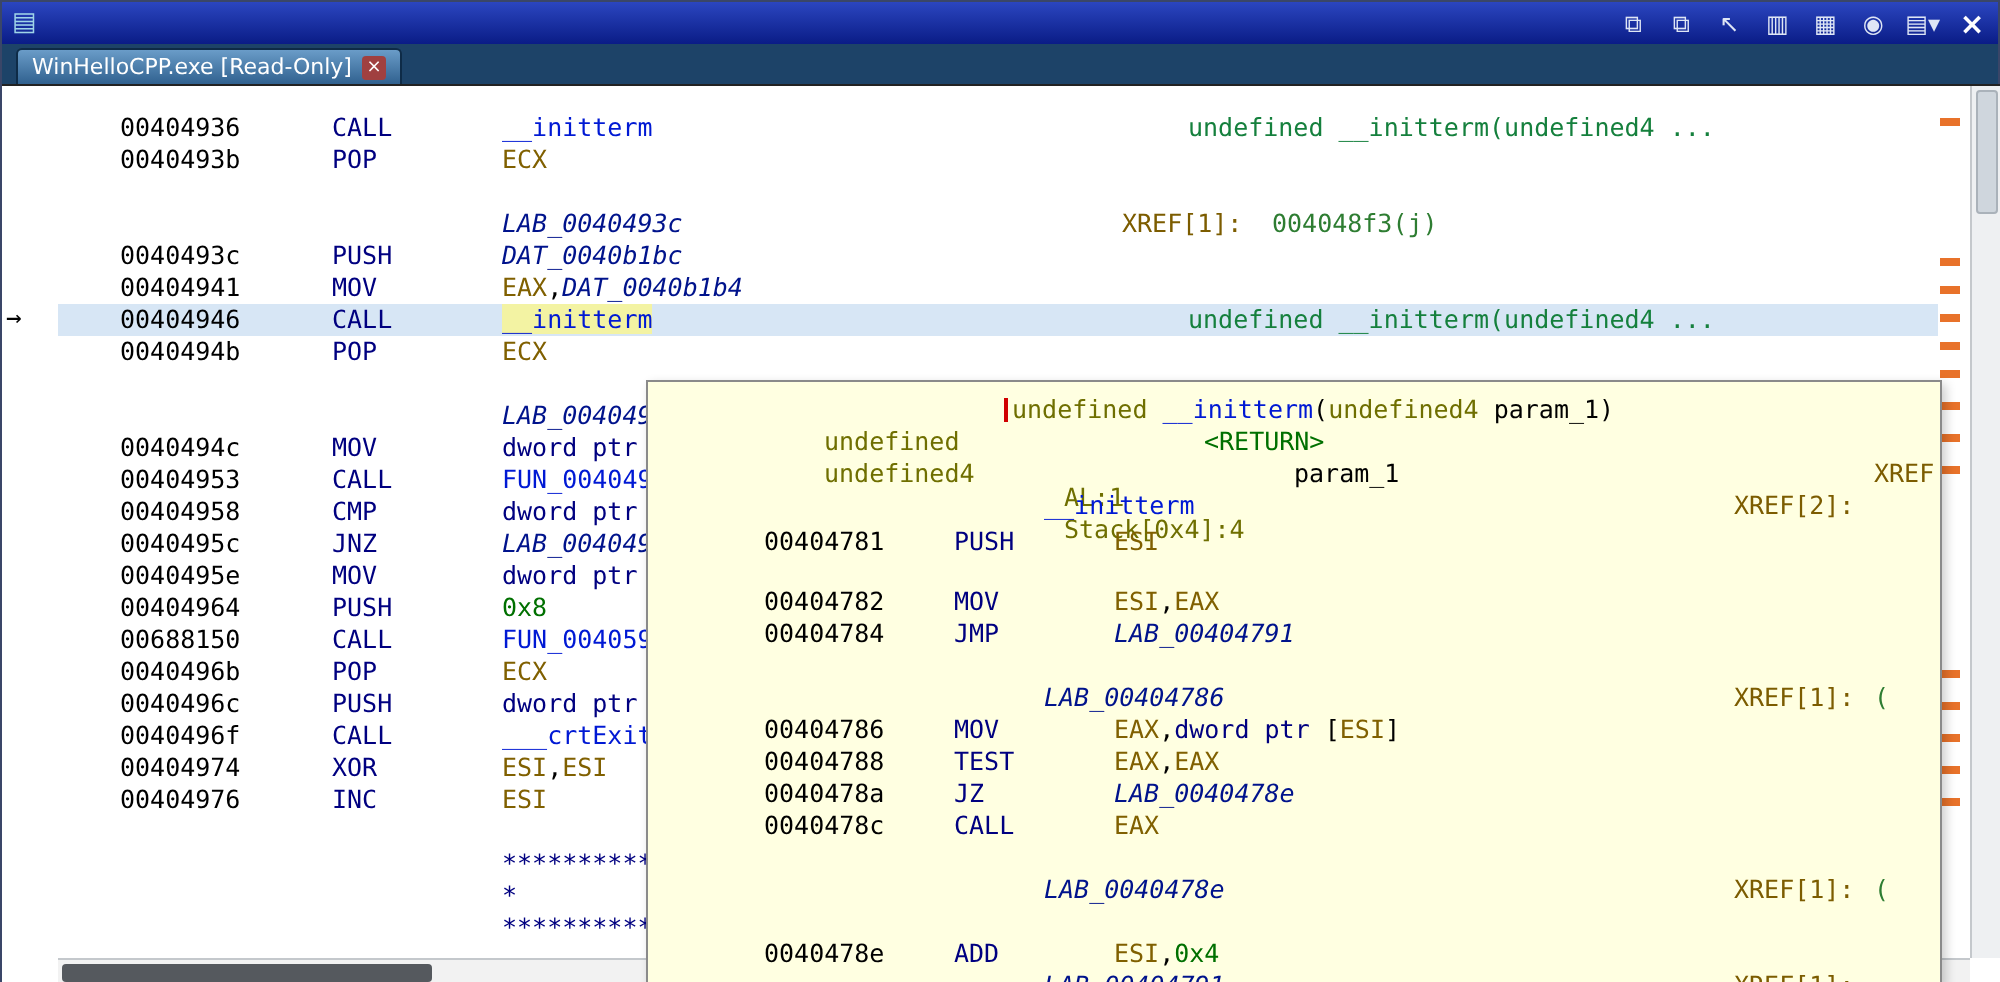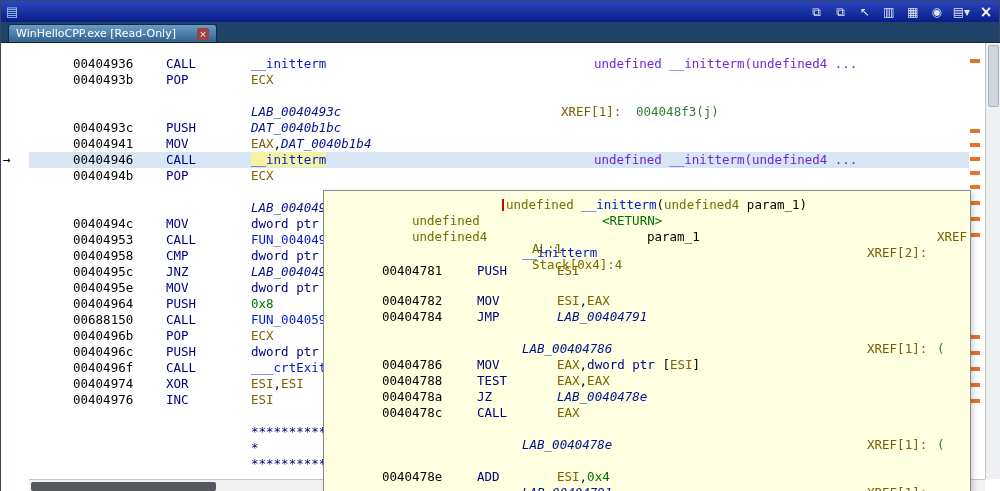--- a/index.html
+++ b/index.html
@@ -17,35 +17,35 @@
   .tb-icons { display:flex; gap:8px; align-items:center; }
   .tb-icon { min-width:16px; height:16px; color:#dfe6f5; font-size:12px; text-align:center;
              line-height:16px; cursor:default; }
   .tb-icon.close-btn { font-size:15px; font-weight:bold; color:#fff; }
 
   
   .tabbar { position:absolute; left:0; top:21px; width:100%; height:20px; background:#1d4368;
             display:flex; align-items:flex-end; padding-left:7px; }
   .tab { height:18px; background:linear-gradient(180deg,#6a9cc8,#30618f);
          border:1px solid #0e2b47; border-bottom:none; border-radius:3px 3px 0 0;
-         color:#fff; font-size:11px; display:flex; align-items:center; gap:21px; padding:0 7px; }
+         color:#fff; font-size:11px; display:flex; align-items:center; gap:5px; padding:0 7px; }
   .tab-close { width:12px; height:12px; background:#a04040; color:#fff; font-size:9px;
                line-height:12px; text-align:center; border-radius:2px; }
 
   
   .content { position:absolute; left:0; top:41px; width:1000px; height:450px; background:#fff;
              overflow:hidden; border-top:1px solid #222;
              font-family:"DejaVu Sans Mono", monospace; font-size:12.5px; }
   .row { position:absolute; left:0; width:100%; height:16px; line-height:16px; white-space:pre; }
   .row.selected::before { content:""; position:absolute; left:28px; right:32px; top:0; bottom:0;
                           background:#d7e6f5; z-index:0; }
   .cell { position:absolute; top:0; white-space:pre; z-index:1; }
 
   
-  .listing .x-addr { left:72px; }  .listing .x-mn { left:165px; }
+  .listing .x-addr { left:59px; }  .listing .x-mn { left:165px; }
   .listing .x-op  { left:250px; }  .listing .x-lbl { left:250px; }
   .listing .x-cmt { left:593px; }  .listing .x-xref { left:560px; }
   .listing .x-xa  { left:635px; }
 
   
   .popup .x-addr { left:58px; }  .popup .x-mn { left:153px; }
   .popup .x-op  { left:233px; }  .popup .x-lbl { left:198px; }
   .popup .x-sig { left:178px; }  .popup .x-t1 { left:88px; }
   .popup .x-t2  { left:208px;margin-top:28px; }  .popup .x-t3 { left:278px; }
   .popup .x-t4  { left:323px; }  .popup .x-xref { left:543px; }
@@ -53,21 +53,21 @@
 
   
   .tk.a    { color:#000000; }
   .tk.m    { color:#000080; }
   .tk.reg  { color:#806000; }
   .tk.lbl  { color:#00138c;font-style:italic; }
   .tk.fn   { color:#0019d4; }
   .tk.const{ color:#007000; }
   .tk.xl   { color:#7c5c00; }
   .tk.xa   { color:#2e7d32; }
-  .tk.cmt  { color:#6d28d9; }
+  .tk.cmt  { color:#15803d; }
   .tk.kw   { color:#6f6f00; }
   .tk.ret  { color:#007000; }
   .tk.pl   { color:#000000; }
   .tk.star { color:#000080; }
   .tk.hl   { background:#f3f3a3; }
 
   .caret { display:inline-block; width:2px; height:12px; background:#d00000;
            margin-right:2px; vertical-align:-2px; }
 
   .cursor-arrow { position:absolute; left:2px; top:109px; height:16px; line-height:16px;

